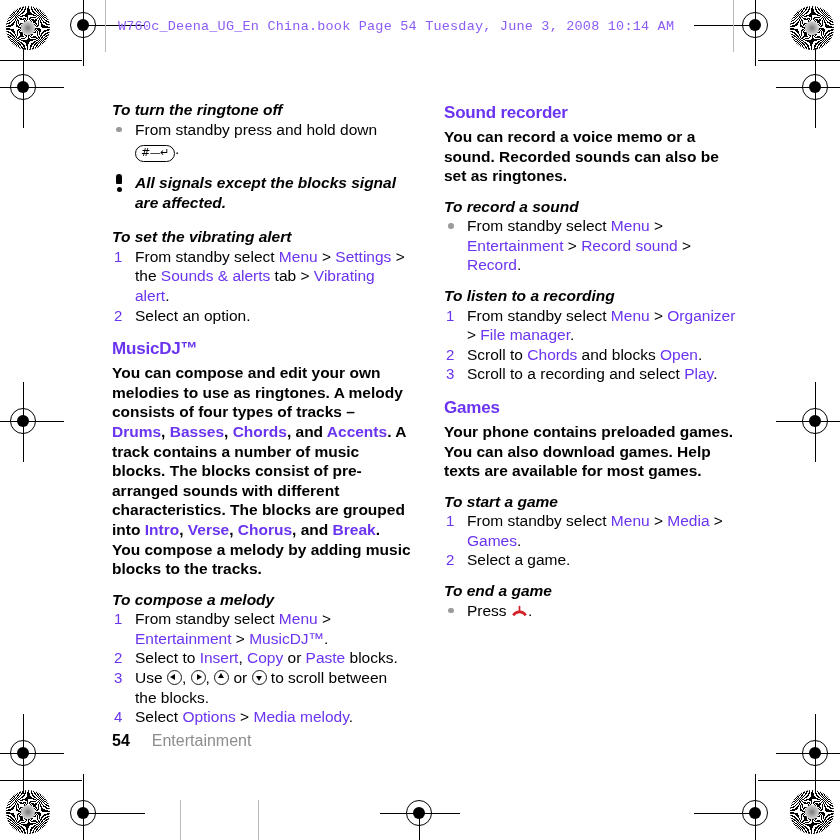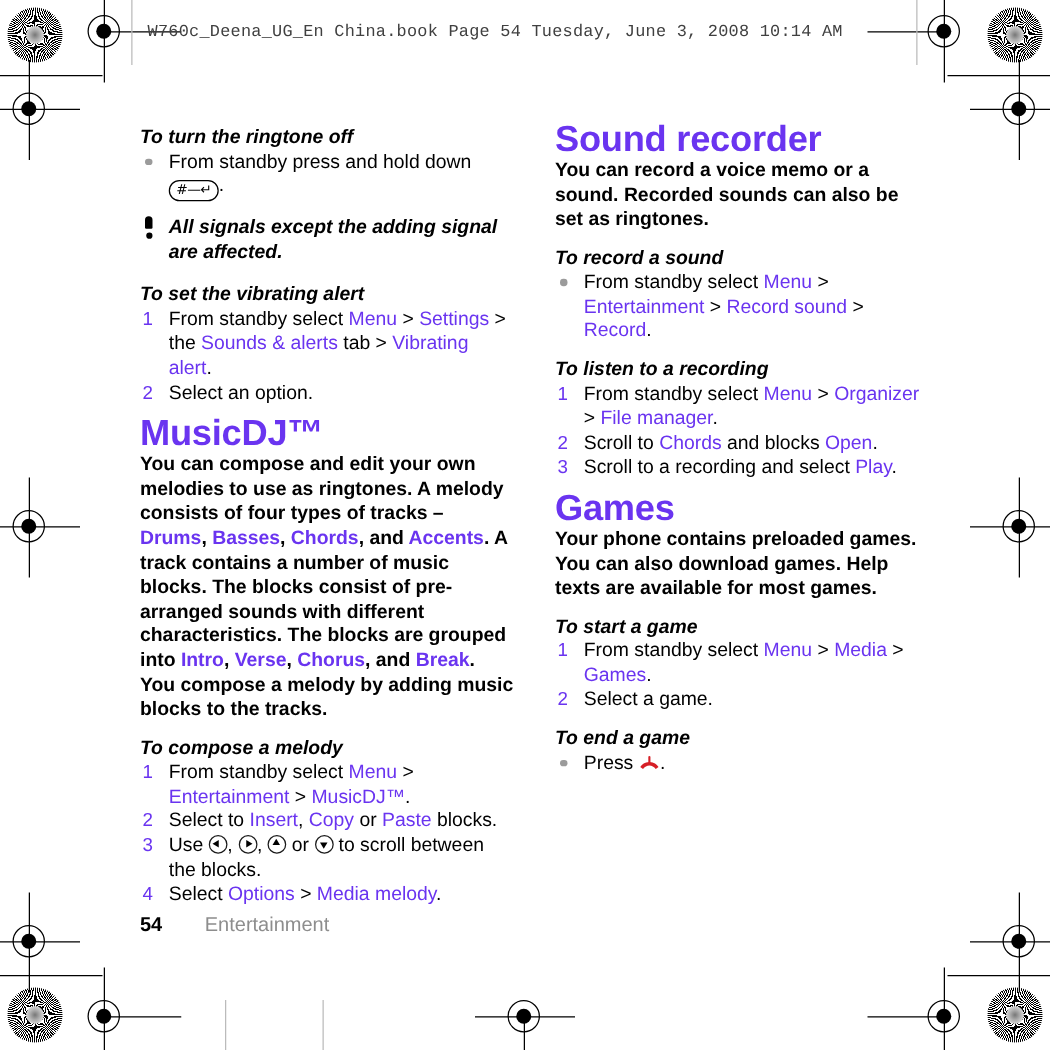--- a/index.html
+++ b/index.html
@@ -78,42 +78,42 @@
 
   
   .running-head {
     position: absolute;
     left: 118px;
     top: 19px;
     font-family: "Liberation Mono", monospace;
     font-size: 13.5px;
     letter-spacing: 0.2px;
     white-space: nowrap;
-    color: #404040;
+    color: #8b5cf6;
   }
 
   
   .page-body {
     position: absolute;
     left: 0; top: 12px;
     width: 840px; height: 840px;
   }
   .column {
     position: absolute;
     top: 88px;
     width: 300px;
     font-size: 15.5px;
     line-height: 19.6px;
   }
   .col-left  { left: 112px; }
   .col-right { left: 444px; }
 
   h1.section-title {
     color: #6a34f0;
-    font-size: 29px;
+    font-size: 17px;
     font-weight: bold;
     margin: 0 0 2px 0;
     line-height: 25px;
     letter-spacing: -0.2px;
   }
 
   h2.proc-title {
     font-size: 15.5px;
     font-style: italic;
     font-weight: bold;
@@ -245,21 +245,21 @@
   .footer {
     position: absolute;
     left: 112px;
     top: 731px;
     font-size: 16px;
     line-height: 20px;
   }
   .footer .pageno {
     font-weight: bold;
     color: #000;
-    margin-right: 34px;
+    margin-right: 22px;
   }
   .footer .chapter {
     color: #8d8d8d;
   }
 </style>
 </head>
 <body>
 
 <div class="starburst" style="left:6px; top:6px;"></div>
 <div class="starburst" style="left:790px; top:6px;"></div>
@@ -359,21 +359,21 @@
       </li>
     </ul>
 
     <div class="spacer-sm"></div>
 
     <div class="note-block">
       <span class="note-icon">
         <span class="bar"></span>
           <span class="pt"></span>
       </span>
-      <span>All signals except the adding signal are affected.</span>
+      <span>All signals except the blocks signal are affected.</span>
     </div>
 
     <div class="spacer-md"></div>
 
     <h2 class="proc-title">To set the vibrating alert</h2>
 
     <ol class="steps">
         <li><span class="marker">1</span><span>From standby select </span><span class="lnk">Menu</span><span> &gt; </span><span class="lnk">Settings</span><span> &gt; the </span><span class="lnk">Sounds &amp; alerts</span><span> tab &gt; </span><span class="lnk">Vibrating alert</span><span>.</span></li>
         <li><span class="marker">2</span><span>Select an option.</span></li>
       </ol>

